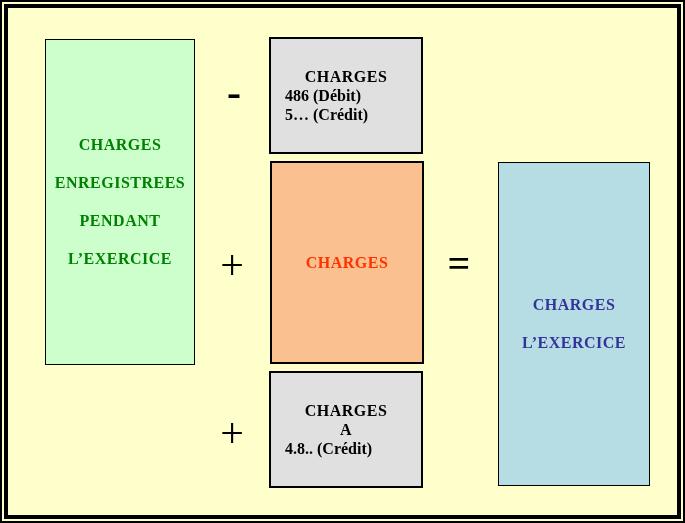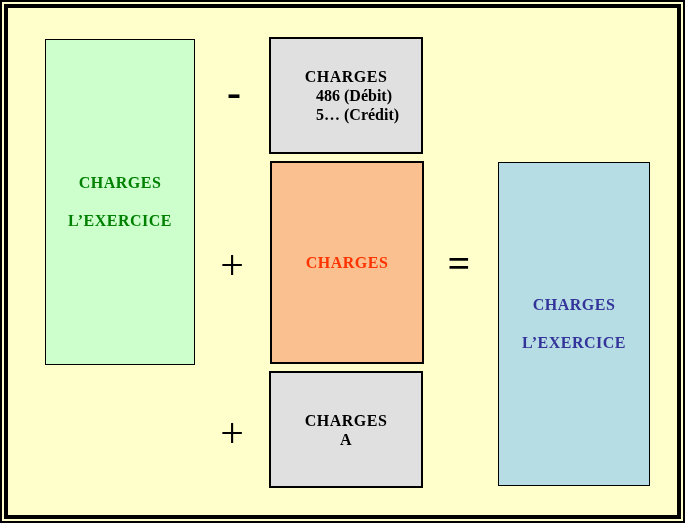--- a/index.html
+++ b/index.html
@@ -57,21 +57,21 @@
     color: #000000;
     border-width: 2px;
   }
   .box-bottom-gray {
     left: 257px; top: 359px; width: 154px; height: 117px;
     background: #e0e0e0;
     color: #000000;
     border-width: 2px;
   }
   .gray-line { line-height: 19px; text-align: center; letter-spacing: 0.5px; }
-  .gray-line.acct { text-align: left; padding-left: 21px; letter-spacing: 0px; margin-left: 24px; }
+  .gray-line.acct { text-align: left; padding-left: 14px; letter-spacing: 0px; }
   .box-center {
     left: 258px; top: 149px; width: 154px; height: 203px;
     background: #fac090;
     color: #ff3300;
     text-align: center;
     border-width: 2px;
   }
   .box-right {
     left: 486px; top: 150px; width: 152px; height: 324px;
     background: #b7dde4;
@@ -92,20 +92,22 @@
 </head>
 <body>
 
 <div class="canvas">
   <div class="frame-gap"></div>
   <div class="frame-inner">
     <div class="stage">
 
       <div class="box box-left">
         <span>CHARGES</span>
+        <span>ENREGISTREES</span>
+        <span>PENDANT</span>
         <span>L’EXERCICE</span>
       </div>
 
       <div class="op op-minus">-</div>
 
       <div class="box box-top-gray">
         <span class="gray-line">CHARGES</span>
         <span class="gray-line acct">486 (Débit)</span>
         <span class="gray-line acct">5… (Crédit)</span>
       </div>
@@ -116,20 +118,21 @@
         <span>CHARGES</span>
       </div>
 
       <div class="op op-equals">=</div>
 
       <div class="op op-plus-2">+</div>
 
       <div class="box box-bottom-gray">
         <span class="gray-line">CHARGES</span>
         <span class="gray-line">A</span>
+        <span class="gray-line acct">4.8.. (Crédit)</span>
       </div>
 
       <div class="box box-right">
         <span>CHARGES</span>
         <span>L’EXERCICE</span>
       </div>
 
     </div>
   </div>
 </div>

